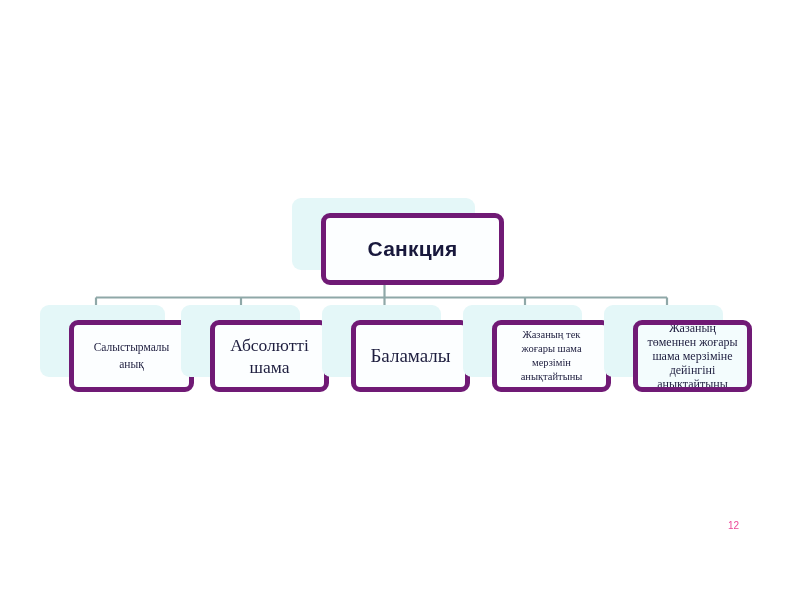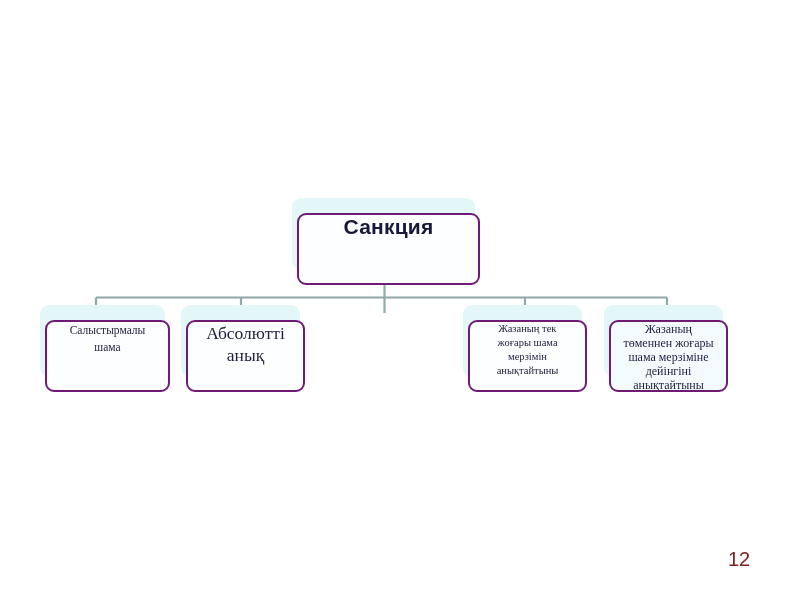--- a/index.html
+++ b/index.html
@@ -42,30 +42,30 @@
     position: absolute;
     left: 0;
     top: 0;
     width: 100%;
     height: 100%;
     background: #e4f7f8;
     border-radius: 9px;
   }
   .node .card {
     position: absolute;
-    left: 5px;
+    left: 29px;
     top: 15px;
     width: 100%;
     height: 100%;
     background: #fdffff;
-    border: 2px solid #701a75;
+    border: 5px solid #701a75;
     border-radius: 9px;
     box-sizing: border-box;
     display: flex;
-    align-items: flex-start;
+    align-items: center;
     justify-content: center;
     text-align: center;
     overflow: hidden;
   }
   .node .label {
     display: block;
     width: 100%;
     padding: 0 6px;
     box-sizing: border-box;
     color: #1b1b3a;
@@ -116,24 +116,24 @@
   .label-sm  { font-size: 11.5px; line-height: 17px; }
   .label-md  { font-size: 17.5px; line-height: 22px; }
   .label-lg  { font-size: 19px;   line-height: 24px; }
   .label-xs  { font-size: 10.5px; line-height: 14px; }
   .label-xxs { font-size: 12px;   line-height: 14px; }
 
   
   #page-number {
     position: absolute;
     left: 728px;
-    top: 548px;
+    top: 520px;
     font-family: "Liberation Sans", sans-serif;
-    font-size: 20px;
-    color: #7f1d1d;
+    font-size: 10px;
+    color: #ec4899;
   }
 </style>
 </head>
 <body>
 
 <div id="slide">
 
   <svg class="connector-layer" width="800" height="600" viewBox="0 0 800 600">
 
     <line x1="384.5" y1="270" x2="384.5" y2="297.5" stroke="#8fa8a8" stroke-width="2.2"></line>
@@ -151,32 +151,38 @@
     <div class="backing"></div>
     <div class="card">
       <span class="label">Санкция</span>
     </div>
   </div>
 
   <div class="node node-child" id="node-child-0">
     <div class="backing"></div>
     <div class="card">
       <span class="label label-sm">Салыстырмалы
+анық</span>
+    </div>
+  </div>
+
+  <div class="node node-child" id="node-child-1">
+    <div class="backing"></div>
+    <div class="card">
+      <span class="label label-md">Абсолютті
 шама</span>
     </div>
   </div>
 
-  <div class="node node-child" id="node-child-1">
-    <div class="backing"></div>
-    <div class="card">
-      <span class="label label-md">Абсолютті
-анық</span>
-    </div>
-  </div>
-
+  <div class="node node-child" id="node-child-2">
+    <div class="backing"></div>
+    <div class="card">
+      <span class="label label-lg">Баламалы</span>
+    </div>
+  </div>
 
   <div class="node node-child" id="node-child-3">
     <div class="backing"></div>
     <div class="card">
       <span class="label label-xs">Жазаның тек
 жоғары шама
 мерзімін
 анықтайтыны</span>
     </div>
   </div>

